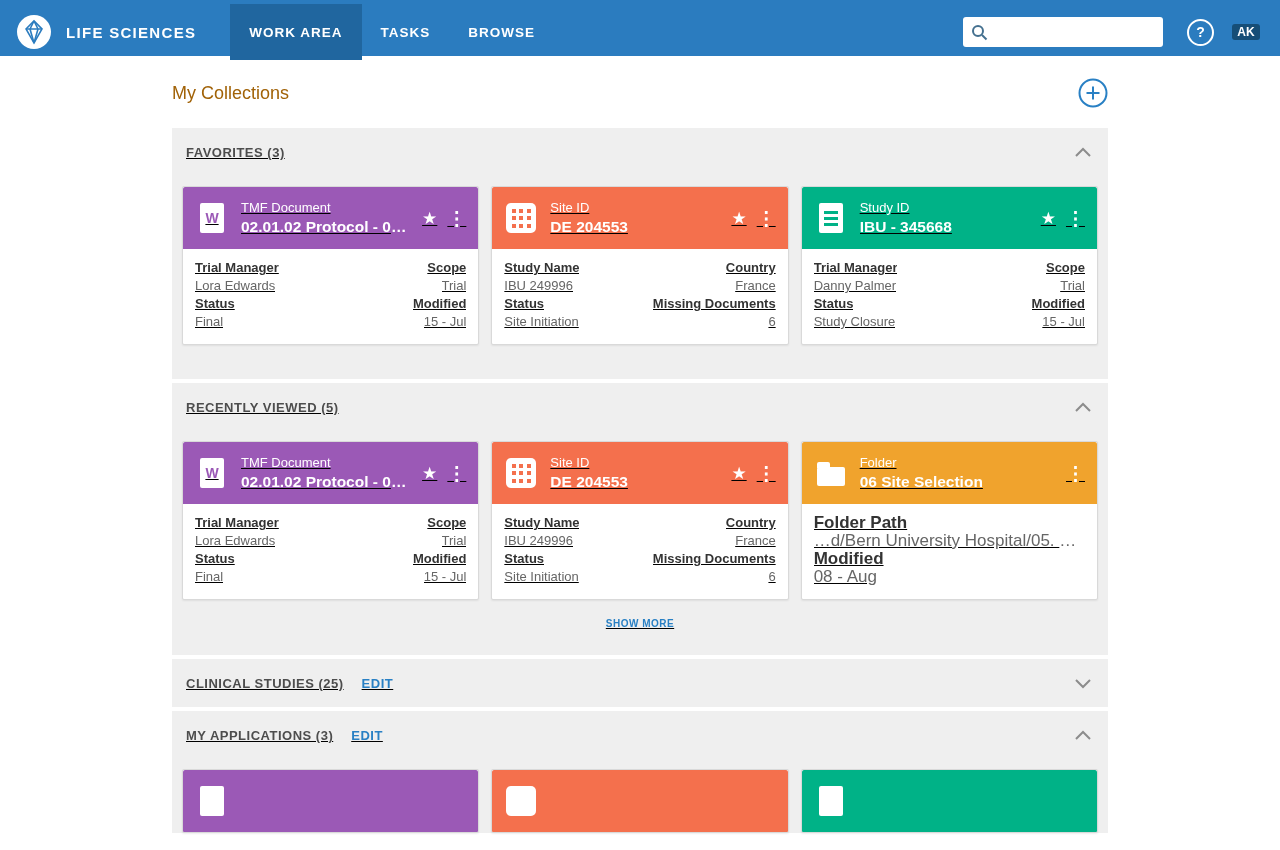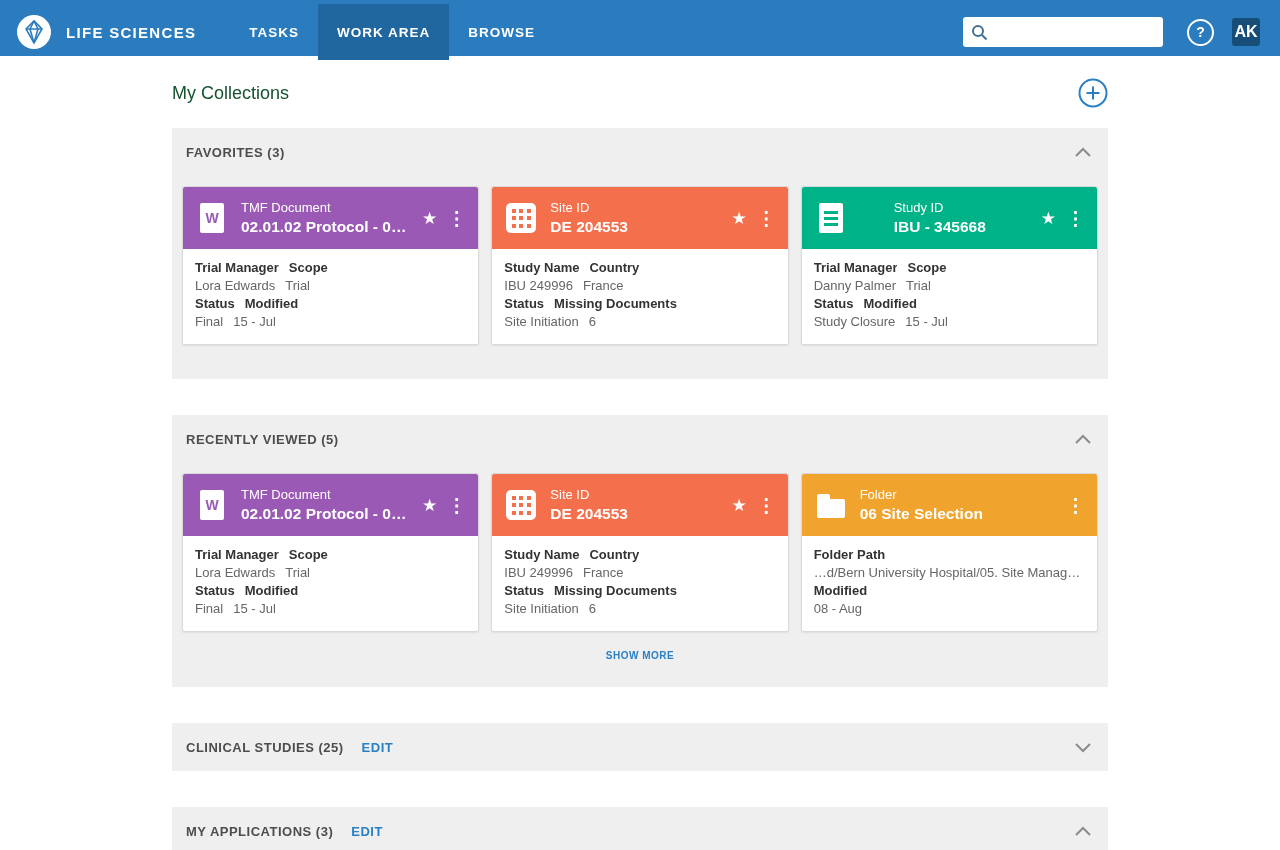--- a/index.html
+++ b/index.html
@@ -16,64 +16,64 @@
               letter-spacing:1px; color:#fff; cursor:pointer; white-space:nowrap; }
   .nav-item.active { background:var(--nav_active,#20669f); }
   .nav-spacer { flex:1; }
   .searchbox { width:200px; height:30px; background:#fff; border-radius:3px; display:flex;
                align-items:center; padding:0 8px; margin-right:24px; }
   .searchbox svg { flex:none; margin-right:6px; }
   .search-input { border:none; outline:none; width:100%; font-size:13px; color:#333; background:transparent; }
   .help { width:27px; height:27px; border:2px solid #fff; border-radius:50%; display:flex;
           align-items:center; justify-content:center; font-weight:bold; font-size:14px;
           margin-right:18px; cursor:pointer; flex:none; }
-  .avatar { width:28px; height:28px; background:var(--avatar_bg,#164e77); border-radius:3px;
-            display:flex; align-items:center; justify-content:center; font-size:16px;
+  .avatar { width:28px; height:16px; background:var(--avatar_bg,#164e77); border-radius:3px;
+            display:flex; align-items:center; justify-content:center; font-size:12px;
             font-weight:bold; cursor:pointer; flex:none; }
 
   
   .container { width:936px; margin:0 auto; }
   .page-header { display:flex; justify-content:space-between; align-items:center; padding:22px 0 20px; }
-  .page-title { font-size:18px; color:#14532d; }
+  .page-title { font-size:18px; color:#a16207; }
   .add-btn { width:30px; height:30px; cursor:pointer; display:flex; }
 
-  .section { background:var(--section_bg,#efefef); margin-bottom:36px; }
+  .section { background:var(--section_bg,#efefef); margin-bottom:4px;text-decoration:underline; }
   .section-header { height:48px; display:flex; align-items:center; padding:0 16px 0 14px; }
   .section-title { font-size:13px; font-weight:bold; color:#4d4d4d; letter-spacing:.5px; }
   .edit-link { margin-left:18px; font-size:13px; font-weight:bold; color:var(--accent,#2980c4);
                letter-spacing:.5px; cursor:pointer; }
   .chev-btn { margin-left:auto; cursor:pointer; display:flex; padding:4px 0; }
 
   .cards { display:flex; gap:12px; padding:10px 10px 34px; }
   .section-recent .cards, .section-apps .cards { padding-bottom:0; }
   .card { flex:1; min-width:0; background:#fff; border:1px solid #d9d9d9; border-radius:2px;
           box-shadow:0 1px 2px rgba(0,0,0,.07); overflow:hidden; cursor:pointer; }
   .card-head { height:62px; display:flex; align-items:center; padding:0 8px 0 12px;
                color:#fff; border-radius:2px 2px 0 0; }
   .card-head.purple { background:var(--purple,#9b59b6); }
   .card-head.orange { background:var(--orange,#f4704d); }
-  .card-head.green  { background:var(--green,#00b287);gap:34px; }
+  .card-head.green  { background:var(--green,#00b287); }
   .card-head.amber  { background:var(--amber,#f0a32d); }
   .icon-wrap { width:34px; height:34px; display:flex; align-items:center; justify-content:center;
                margin-right:12px; flex:none; }
   .head-text { flex:1; min-width:0; }
   .card-label { font-size:13px; margin-bottom:3px; }
   .card-title { font-size:15.5px; font-weight:bold; white-space:nowrap; overflow:hidden;
                 text-overflow:ellipsis; }
   .card-actions { display:flex; align-items:center; margin-left:6px; flex:none; }
   .star  { font-size:17px; padding:0 4px; }
   .kebab { font-size:19px; font-weight:bold; padding:0 4px 0 6px; }
 
   .card-body { padding:10px 12px 13px; }
-  .frow { display:flex; font-size:13px; line-height:18px; }
+  .frow { display:flex; justify-content:space-between; font-size:13px; line-height:18px; }
   .frow.lab { color:#333; font-weight:bold; }
   .frow.val { color:#666; }
   .frow span { white-space:nowrap; overflow:hidden; text-overflow:ellipsis; min-width:0; }
   .frow span + span { text-align:right; margin-left:10px; }
-  .frow.full span { display:block; width:100%; font-size:13px; }
+  .frow.full span { display:block; width:100%; font-size:17px; }
 
   .show-more { text-align:center; padding:18px 0 26px; font-size:10px; font-weight:bold;
                color:var(--accent,#2980c4); letter-spacing:.5px; }
   .show-more span { cursor:pointer; }
 
   
   .doc-page { width:24px; height:30px; background:#fff; border-radius:2px; display:flex;
               align-items:center; justify-content:center; }
   .doc-letter { font-size:14px; font-weight:bold; }
   .purple-text { color:var(--purple,#9b59b6); }
@@ -99,22 +99,22 @@
 <div class="topnav">
   <svg class="logo" viewBox="0 0 36 36">
     <circle cx="18" cy="18" r="17" fill="#fff"></circle>
     <g class="gem">
       <path d="M10 15 L18 7 L26 15 L18 29 Z"></path>
       <path d="M10 15 H26 M18 7 L14 15 L18 29 M18 7 L22 15 L18 29"></path>
     </g>
   </svg>
   <div class="brand">LIFE SCIENCES</div>
   <div class="nav-items">
+    <div class="nav-item active">WORK AREA</div>
     <div class="nav-item">TASKS</div>
-    <div class="nav-item active">WORK AREA</div>
     <div class="nav-item">BROWSE</div>
   </div>
   <div class="nav-spacer"></div>
   <div class="searchbox">
     <svg width="17" height="17" viewBox="0 0 17 17">
       <circle class="mag" cx="7" cy="7" r="5"></circle>
       <line class="mag" x1="11" y1="11" x2="15.5" y2="15.5"></line>
     </svg>
     <input class="search-input" style="">
   </div>

